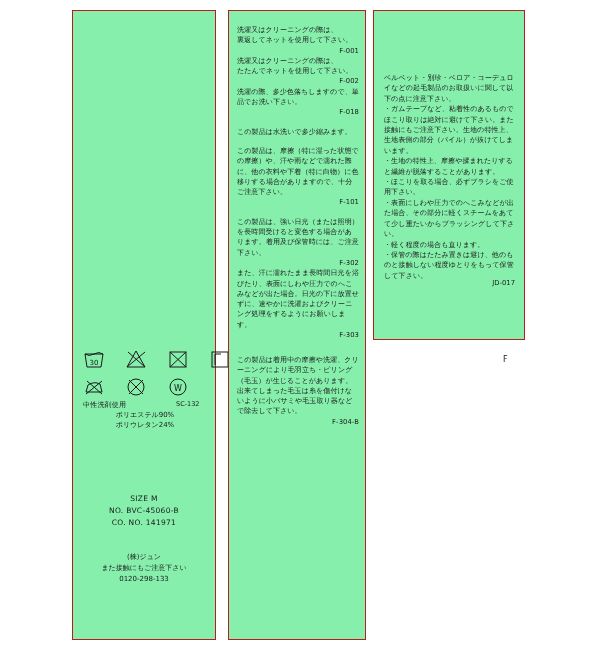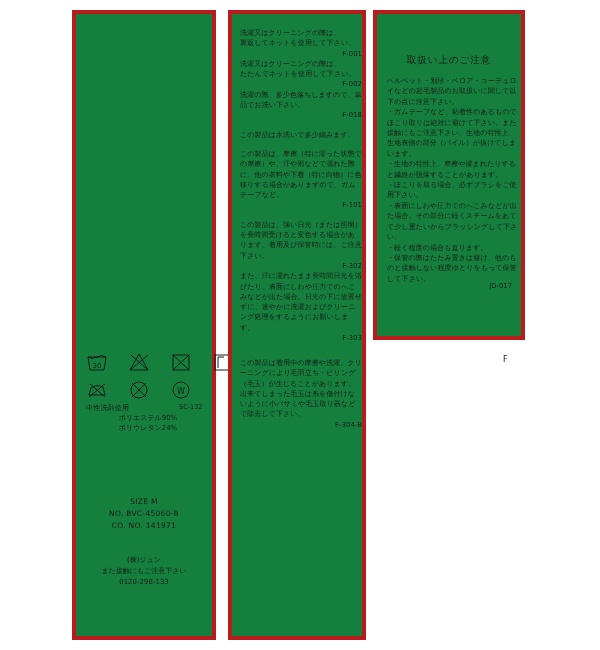--- a/index.html
+++ b/index.html
@@ -17,23 +17,23 @@
   }
 
   .sheet {
     position: absolute;
     inset: 0;
   }
 
   
   .panel {
     position: absolute;
-    border: 4px solid #b91c1c;
+    border: 1px solid #b91c1c;
     box-sizing: border-box;
-    background: #15803d;
+    background: #86efac;
   }
 
   #panel-left {
     left: 72px;
     top: 10px;
     width: 144px;
     height: 630px;
   }
   #panel-mid {
     left: 228px;
@@ -284,40 +284,39 @@
 たたんでネットを使用して下さい。</p>
       <span class="code-right">F-002</span>
 
       <p class="para">洗濯の際、多少色落ちしますので、単品でお洗い下さい。</p>
       <span class="code-right">F-018</span>
 
       <div class="gap"></div>
       <p class="para">この製品は水洗いで多少縮みます。</p>
 
       <div class="gap"></div>
-      <p class="para">この製品は、摩擦（特に湿った状態での摩擦）や、汗や雨などで濡れた際に、他の衣料や下着（特に白物）に色移りする場合がありますので、ガムテープなど。</p>
+      <p class="para">この製品は、摩擦（特に湿った状態での摩擦）や、汗や雨などで濡れた際に、他の衣料や下着（特に白物）に色移りする場合がありますので、十分ご注意下さい。</p>
       <span class="code-right">F-101</span>
 
       <div class="gap"></div>
       <p class="para">この製品は、強い日光（または照明）を長時間受けると変色する場合があります。着用及び保管時には、ご注意下さい。</p>
       <span class="code-right">F-302</span>
 
       <p class="para">また、汗に濡れたまま長時間日光を浴びたり、表面にしわや圧力でのへこみなどが出た場合。日光の下に放置せずに、速やかに洗濯およびクリーニング処理をするようにお願いします。</p>
       <span class="code-right">F-303</span>
     </div>
 
     <div class="mid-bottom">
       <p class="para">この製品は着用中の摩擦や洗濯、クリーニングにより毛羽立ち・ピリング（毛玉）が生じることがあります。
 出来てしまった毛玉は糸を傷付けないように小バサミや毛玉取り器などで除去して下さい。</p>
       <span class="code-right">F-304-B</span>
     </div>
   </div>
 
   <div class="panel" id="panel-right">
-    <div class="right-title">取扱い上のご注意</div>
     <div class="right-body">ベルベット・別珍・ベロア・コーデュロイなどの起毛製品のお取扱いに関して以下の点に注意下さい。
 ・ガムテープなど、粘着性のあるものでほこり取りは絶対に避けて下さい。また接触にもご注意下さい。生地の特性上、生地表側の部分（パイル）が抜けてしまいます。
 ・生地の特性上、摩擦や揉まれたりすると繊維が脱落することがあります。
 ・ほこりを取る場合、必ずブラシをご使用下さい。
 ・表面にしわや圧力でのへこみなどが出た場合、その部分に軽くスチームをあてて少し重たいからブラッシングして下さい。
 ・軽く程度の場合も直ります。
 ・保管の際はたたみ置きは避け、他のものと接触しない程度ゆとりをもって保管して下さい。</div>
     <div class="right-code">JD-017</div>
   </div>
 

